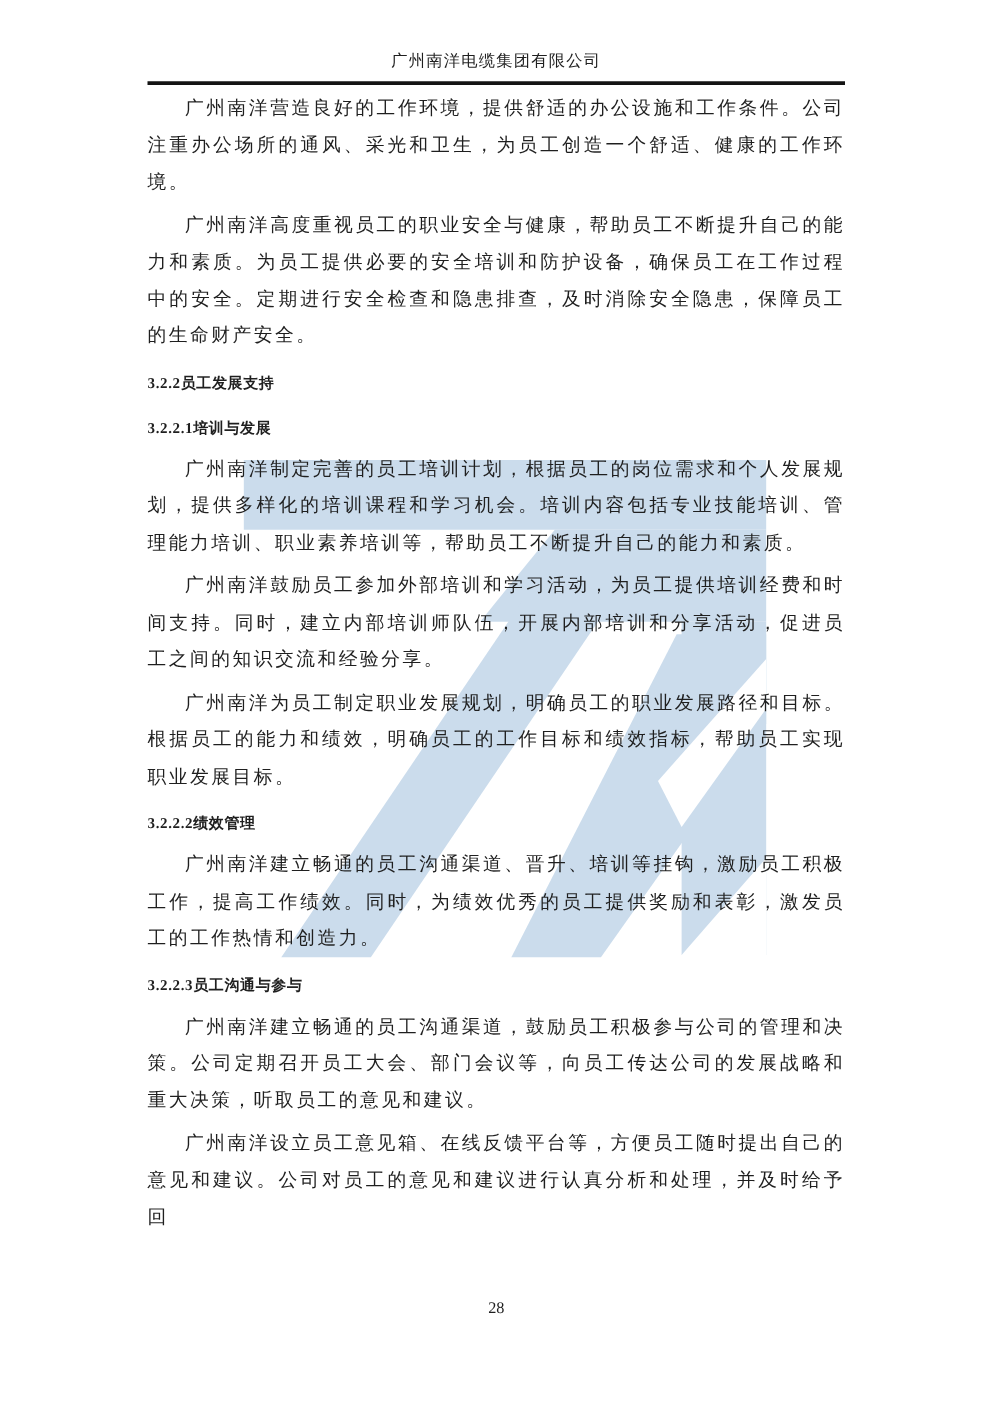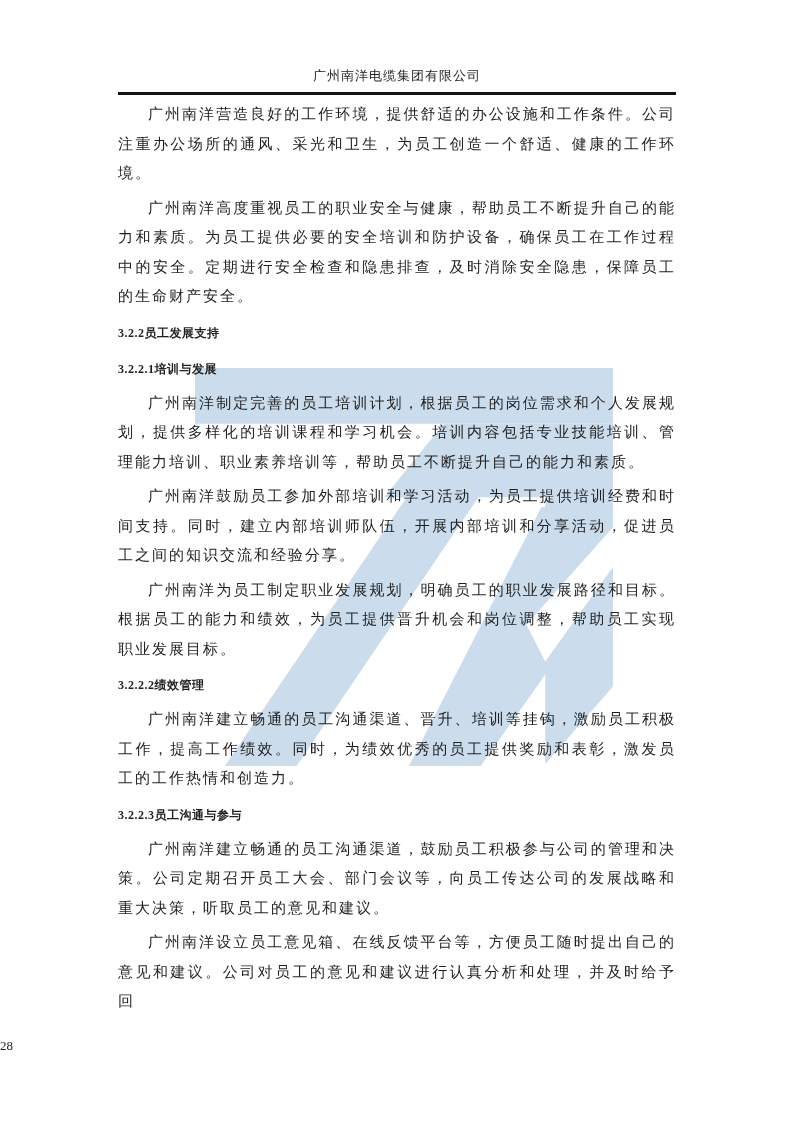--- a/index.html
+++ b/index.html
@@ -17,21 +17,21 @@
     left:193px;top:368px;
     width:422px;height:398px;
     z-index:0;
   }
   .content{
     position:relative;
     z-index:1;
     padding:0 118px;
   }
   .doc-header{
-    padding-top:67px;
+    padding-top:40px;
     padding-bottom:7px;
     text-align:center;
     font-size:13px;
     letter-spacing:1px;
     border-bottom:3px solid #141414;
   }
   .p{
     font-size:15px;
     line-height:29.5px;
     letter-spacing:2px;
@@ -43,20 +43,21 @@
   .h{
     font-size:12px;
     font-weight:bold;
     line-height:30px;
     letter-spacing:0.5px;
     margin:6px 0 0 0;
   }
   .doc-footer{
     position:absolute;
     left:0;right:0;top:1038px;
+    text-align:center;
     font-size:13px;
     z-index:1;
   }
 </style>
 </head>
 <body>
 
 <div class="page">
 
   <div class="watermark">
@@ -82,21 +83,21 @@
     </div>
 
     <p class="p">广州南洋营造良好的工作环境，提供舒适的办公设施和工作条件。公司注重办公场所的通风、采光和卫生，为员工创造一个舒适、健康的工作环境。</p>
     <p class="p">广州南洋高度重视员工的职业安全与健康，帮助员工不断提升自己的能力和素质。为员工提供必要的安全培训和防护设备，确保员工在工作过程中的安全。定期进行安全检查和隐患排查，及时消除安全隐患，保障员工的生命财产安全。</p>
 
     <div class="h">3.2.2员工发展支持</div>
     <div class="h">3.2.2.1培训与发展</div>
 
     <p class="p">广州南洋制定完善的员工培训计划，根据员工的岗位需求和个人发展规划，提供多样化的培训课程和学习机会。培训内容包括专业技能培训、管理能力培训、职业素养培训等，帮助员工不断提升自己的能力和素质。</p>
     <p class="p">广州南洋鼓励员工参加外部培训和学习活动，为员工提供培训经费和时间支持。同时，建立内部培训师队伍，开展内部培训和分享活动，促进员工之间的知识交流和经验分享。</p>
-    <p class="p">广州南洋为员工制定职业发展规划，明确员工的职业发展路径和目标。根据员工的能力和绩效，为员工提供晋升机会和岗位调整，帮助员工实现职业发展目标。</p>
+    <p class="p">广州南洋为员工制定职业发展规划，明确员工的职业发展路径和目标。根据员工的能力和绩效，明确员工的工作目标和绩效指标，帮助员工实现职业发展目标。</p>
 
     <div class="h">3.2.2.2绩效管理</div>
 
     <p class="p">广州南洋建立畅通的员工沟通渠道、晋升、培训等挂钩，激励员工积极工作，提高工作绩效。同时，为绩效优秀的员工提供奖励和表彰，激发员工的工作热情和创造力。</p>
 
     <div class="h">3.2.2.3员工沟通与参与</div>
 
     <p class="p">广州南洋建立畅通的员工沟通渠道，鼓励员工积极参与公司的管理和决策。公司定期召开员工大会、部门会议等，向员工传达公司的发展战略和重大决策，听取员工的意见和建议。</p>
     <p class="p">广州南洋设立员工意见箱、在线反馈平台等，方便员工随时提出自己的意见和建议。公司对员工的意见和建议进行认真分析和处理，并及时给予回</p>
 

